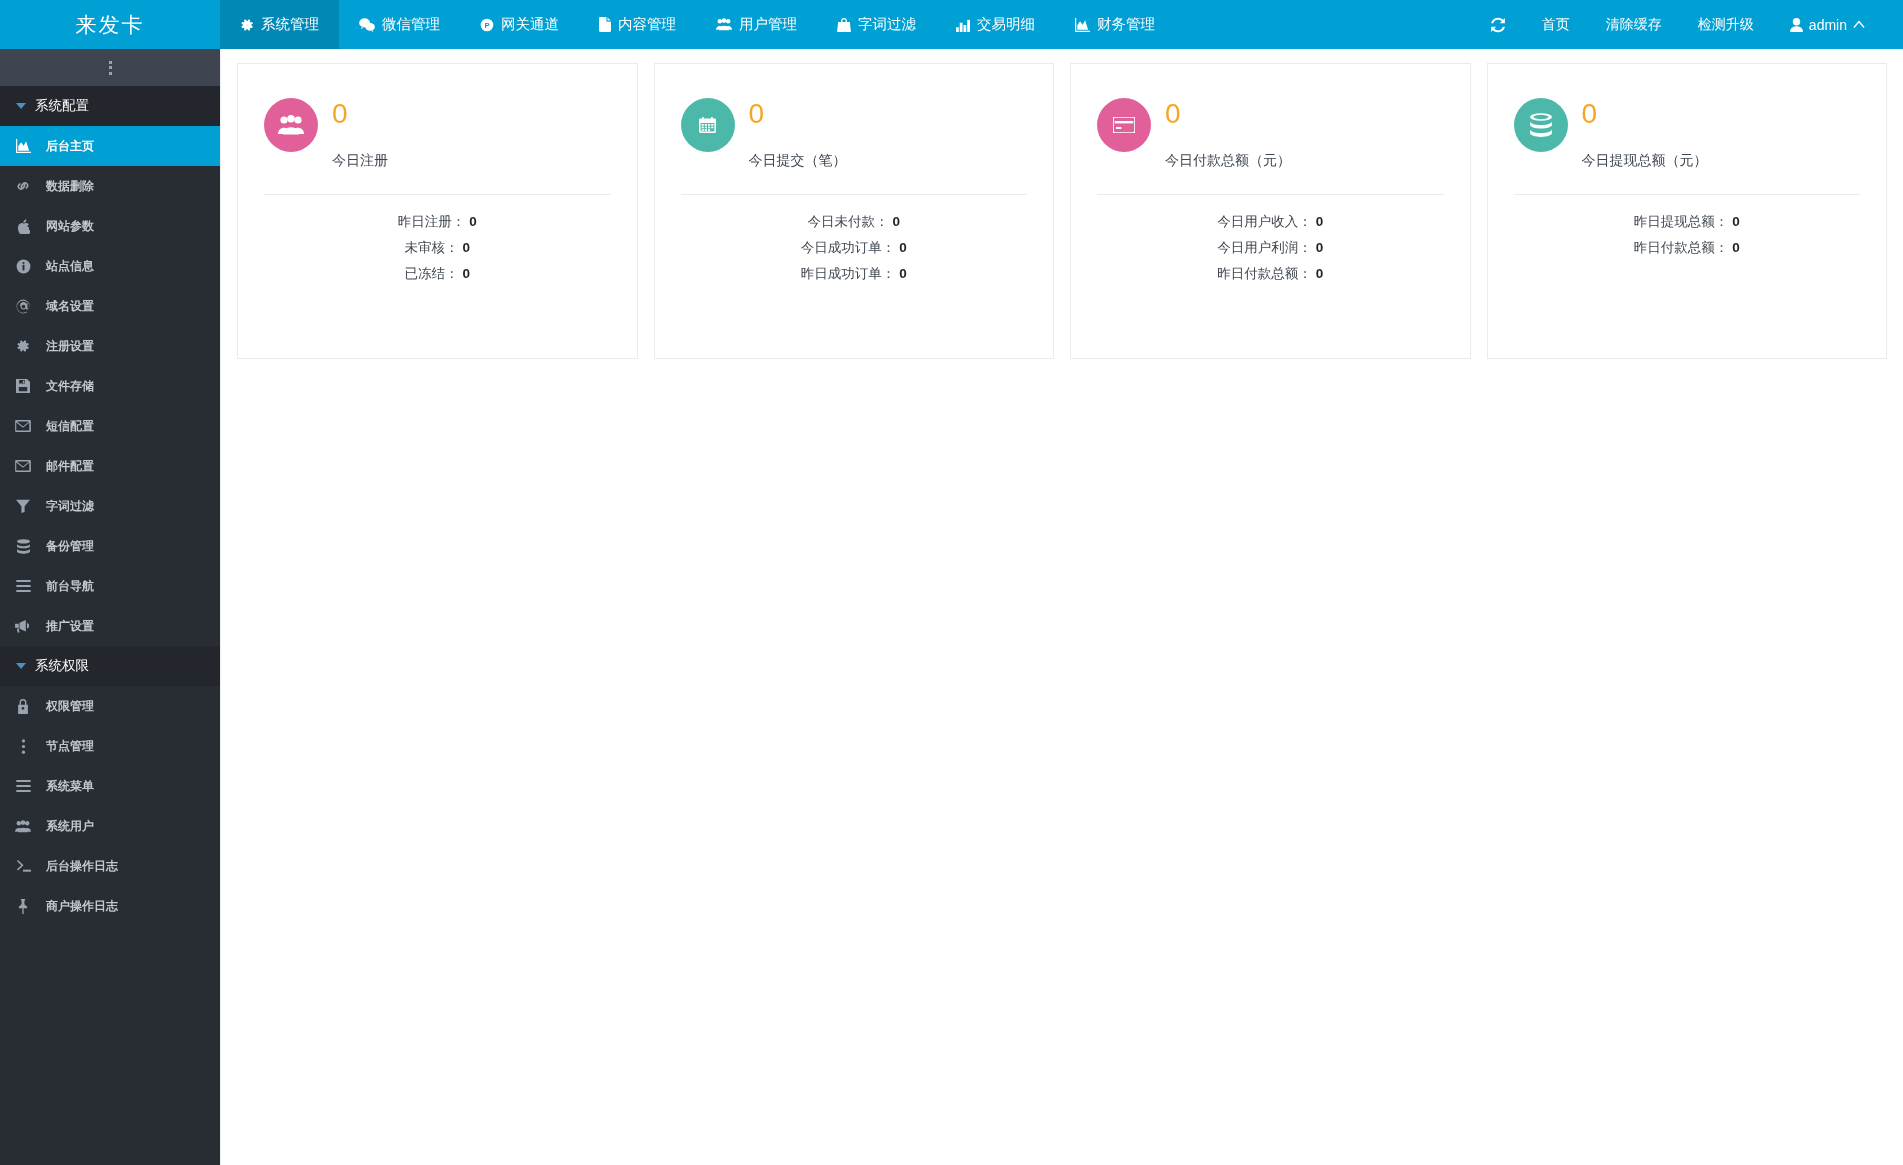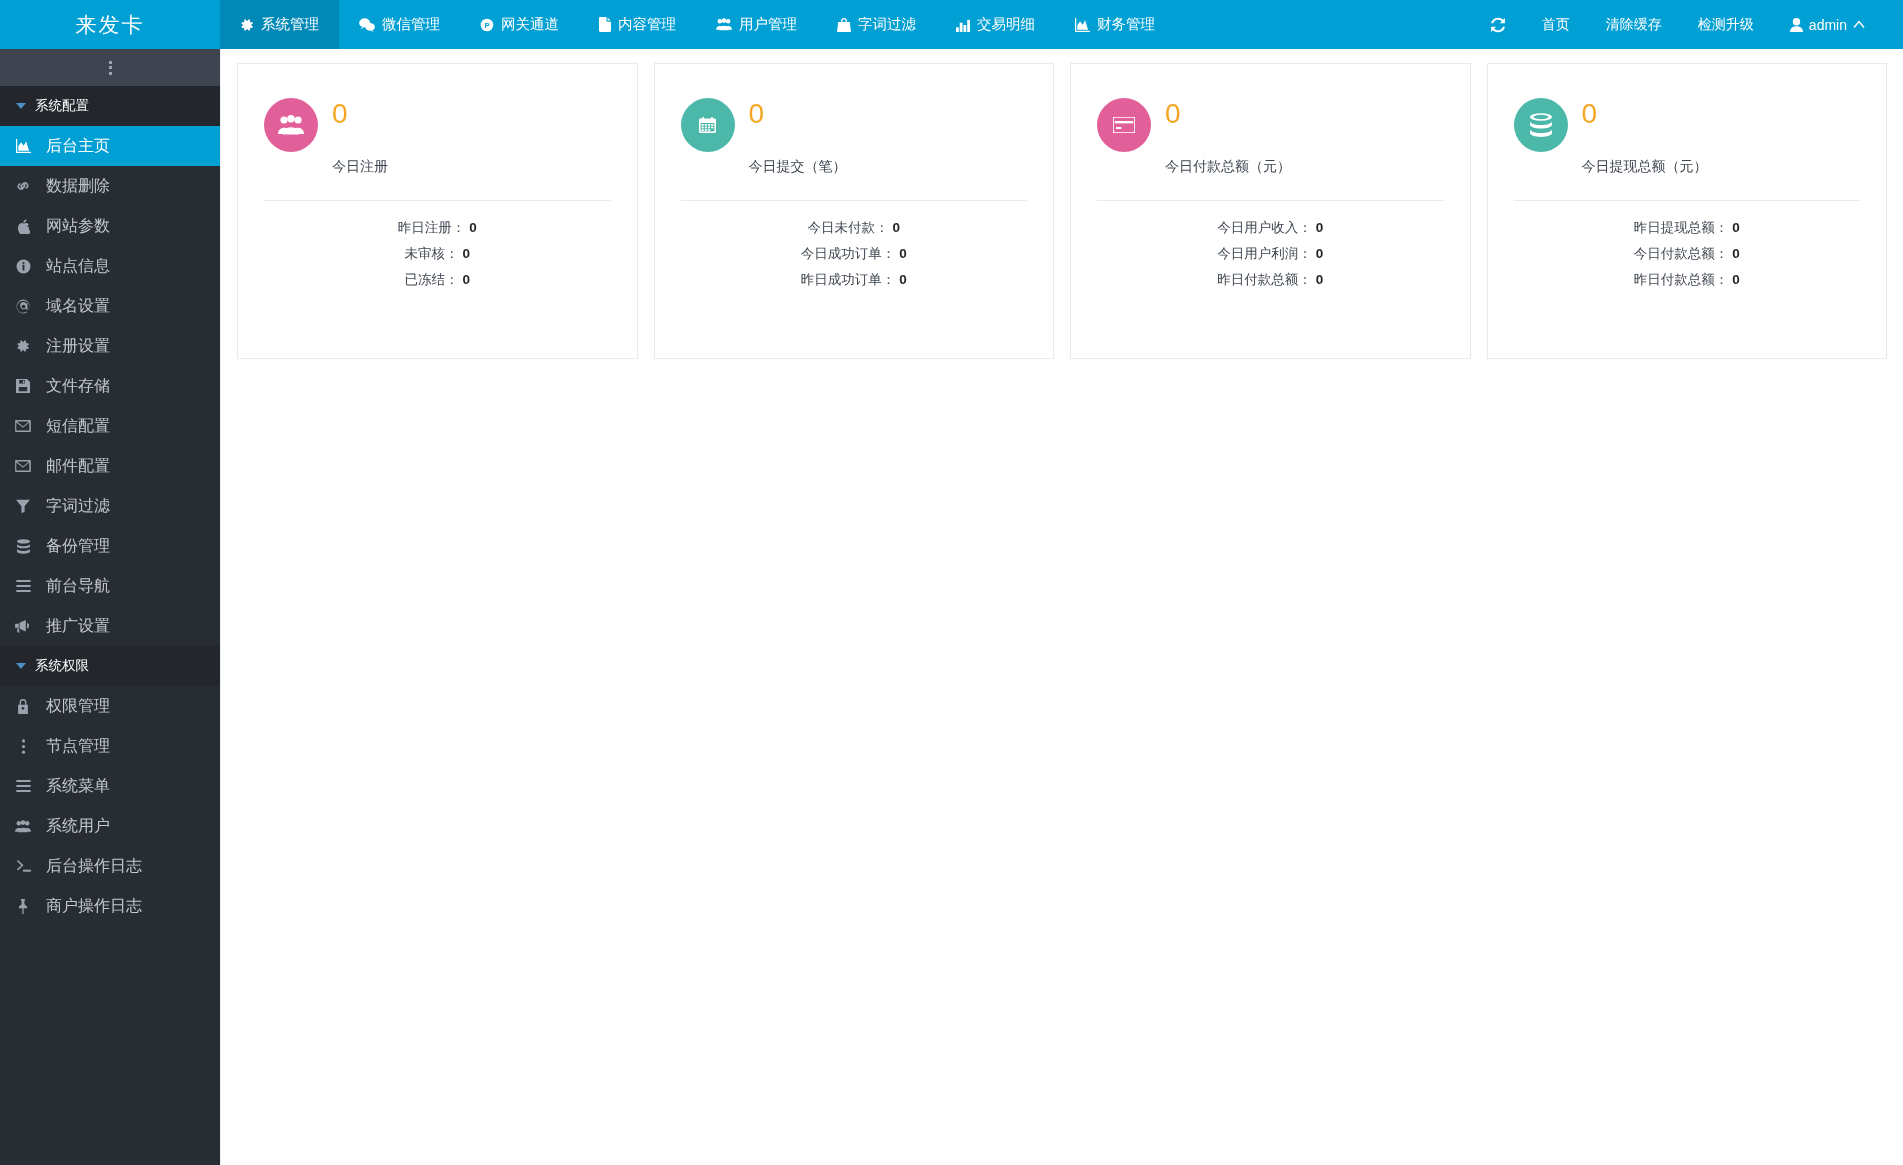--- a/index.html
+++ b/index.html
@@ -72,21 +72,21 @@
   }
   .caret {
     width: 0; height: 0;
     border-left: 5px solid transparent;
     border-right: 5px solid transparent;
     border-top: 6px solid #4a90c4;
   }
   .side-item {
     height: 40px;
     display: flex; align-items: center;
-    color: #c3c8cf; font-size: 16px; cursor: pointer;
+    color: #c3c8cf; font-size: 12px; cursor: pointer; font-weight: bold;
   }
   .side-item.active { background: #009fd4; color: #ffffff; }
   .side-item .si-ic {
     width: 46px; display: flex; align-items: center; justify-content: center;
     flex: 0 0 46px;
   }
   .side-item .si-ic svg { display: block; fill: #9aa3ad; }
   .side-item.active .si-ic svg { fill: #ffffff; }
   .side-item .si-label { white-space: nowrap; }
 
@@ -115,21 +115,21 @@
     width: 54px; height: 54px; border-radius: 50%;
     display: flex; align-items: center; justify-content: center;
     flex: 0 0 54px;
   }
   .card-icon svg { display: block; fill: #ffffff; }
   .card-headtext { padding-top: 2px; }
   .card-value {
     font-size: 28px; color: #f5a623; line-height: 1; font-weight: 400;
   }
   .card-title {
-    margin-top: 30px; font-size: 14px; color: #3f4650; white-space: nowrap;
+    margin-top: 24px; font-size: 14px; color: #3f4650; white-space: nowrap;
   }
   .card-sep {
     margin: 24px 0 0 0; height: 1px; background: #e9ecef;
   }
   .card-rows { padding-top: 14px; }
   .card-row {
     font-size: 13.5px; color: #3f4650; line-height: 26px; white-space: nowrap; text-align: center;
   }
   .card-row b { color: #1f2328; font-weight: bold; margin-left: 4px; }
 </style>
@@ -542,18 +542,17 @@
             </svg>
           </div>
           <div class="card-headtext">
             <div class="card-value">0</div>
             <div class="card-title">今日提现总额（元）</div>
           </div>
         </div>
         <div class="card-sep"></div>
         <div class="card-rows">
           <div class="card-row"><span>昨日提现总额：</span><b>0</b></div>
-          <div class="card-row"><span>今日付款总额：</span><b>0</b></div>
           <div class="card-row"><span>昨日付款总额：</span><b>0</b></div>
         </div>
       </div>
     </div>
 </div>
 
 </body></html>

